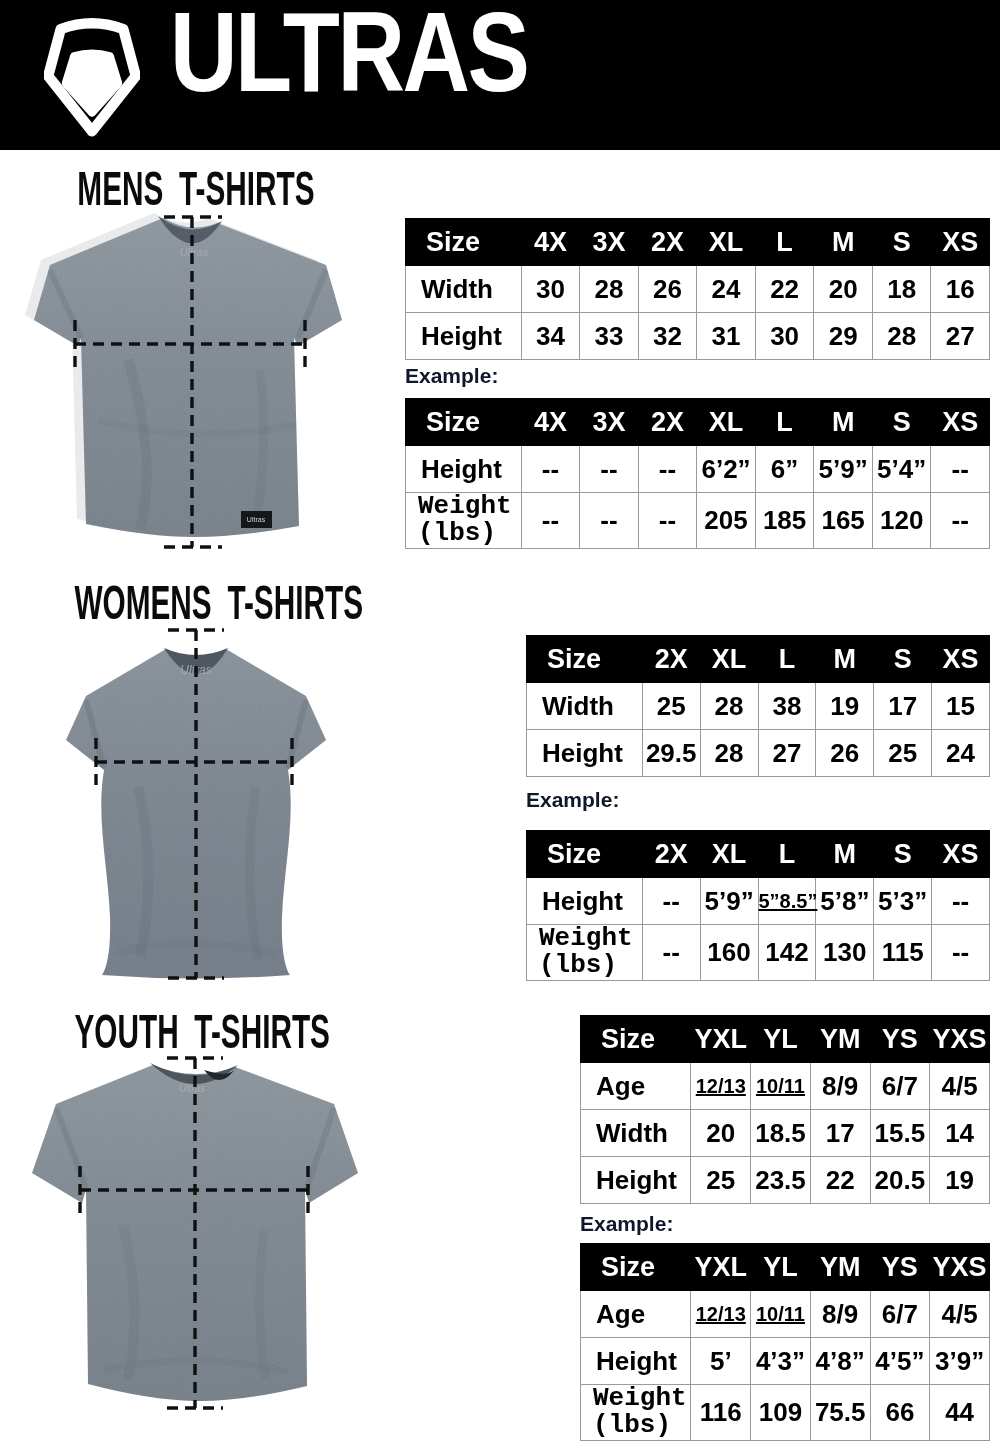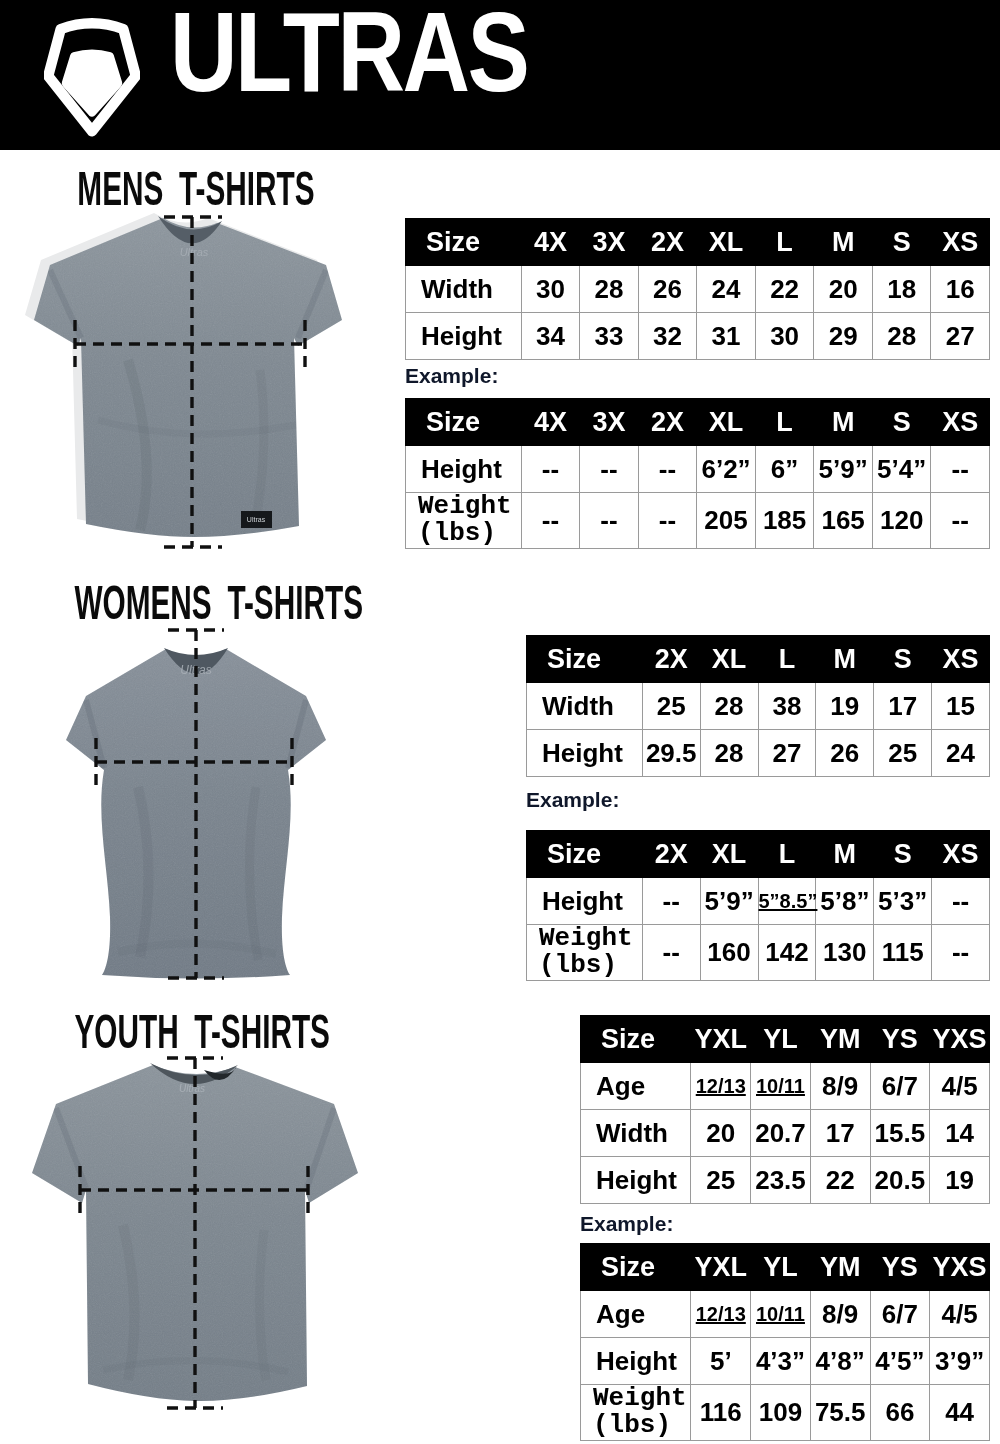--- a/index.html
+++ b/index.html
@@ -390,21 +390,21 @@
               <th class="lbl">Age</th>
               <td class="small">12/13</td>
               <td class="small">10/11</td>
               <td>8/9</td>
               <td>6/7</td>
               <td>4/5</td>
             </tr>
             <tr>
               <th class="lbl">Width</th>
               <td>20</td>
-              <td>20.7</td>
+              <td>18.5</td>
               <td>17</td>
               <td>15.5</td>
               <td>14</td>
             </tr>
             <tr>
               <th class="lbl">Height</th>
               <td>25</td>
               <td>23.5</td>
               <td>22</td>
               <td>20.5</td>

